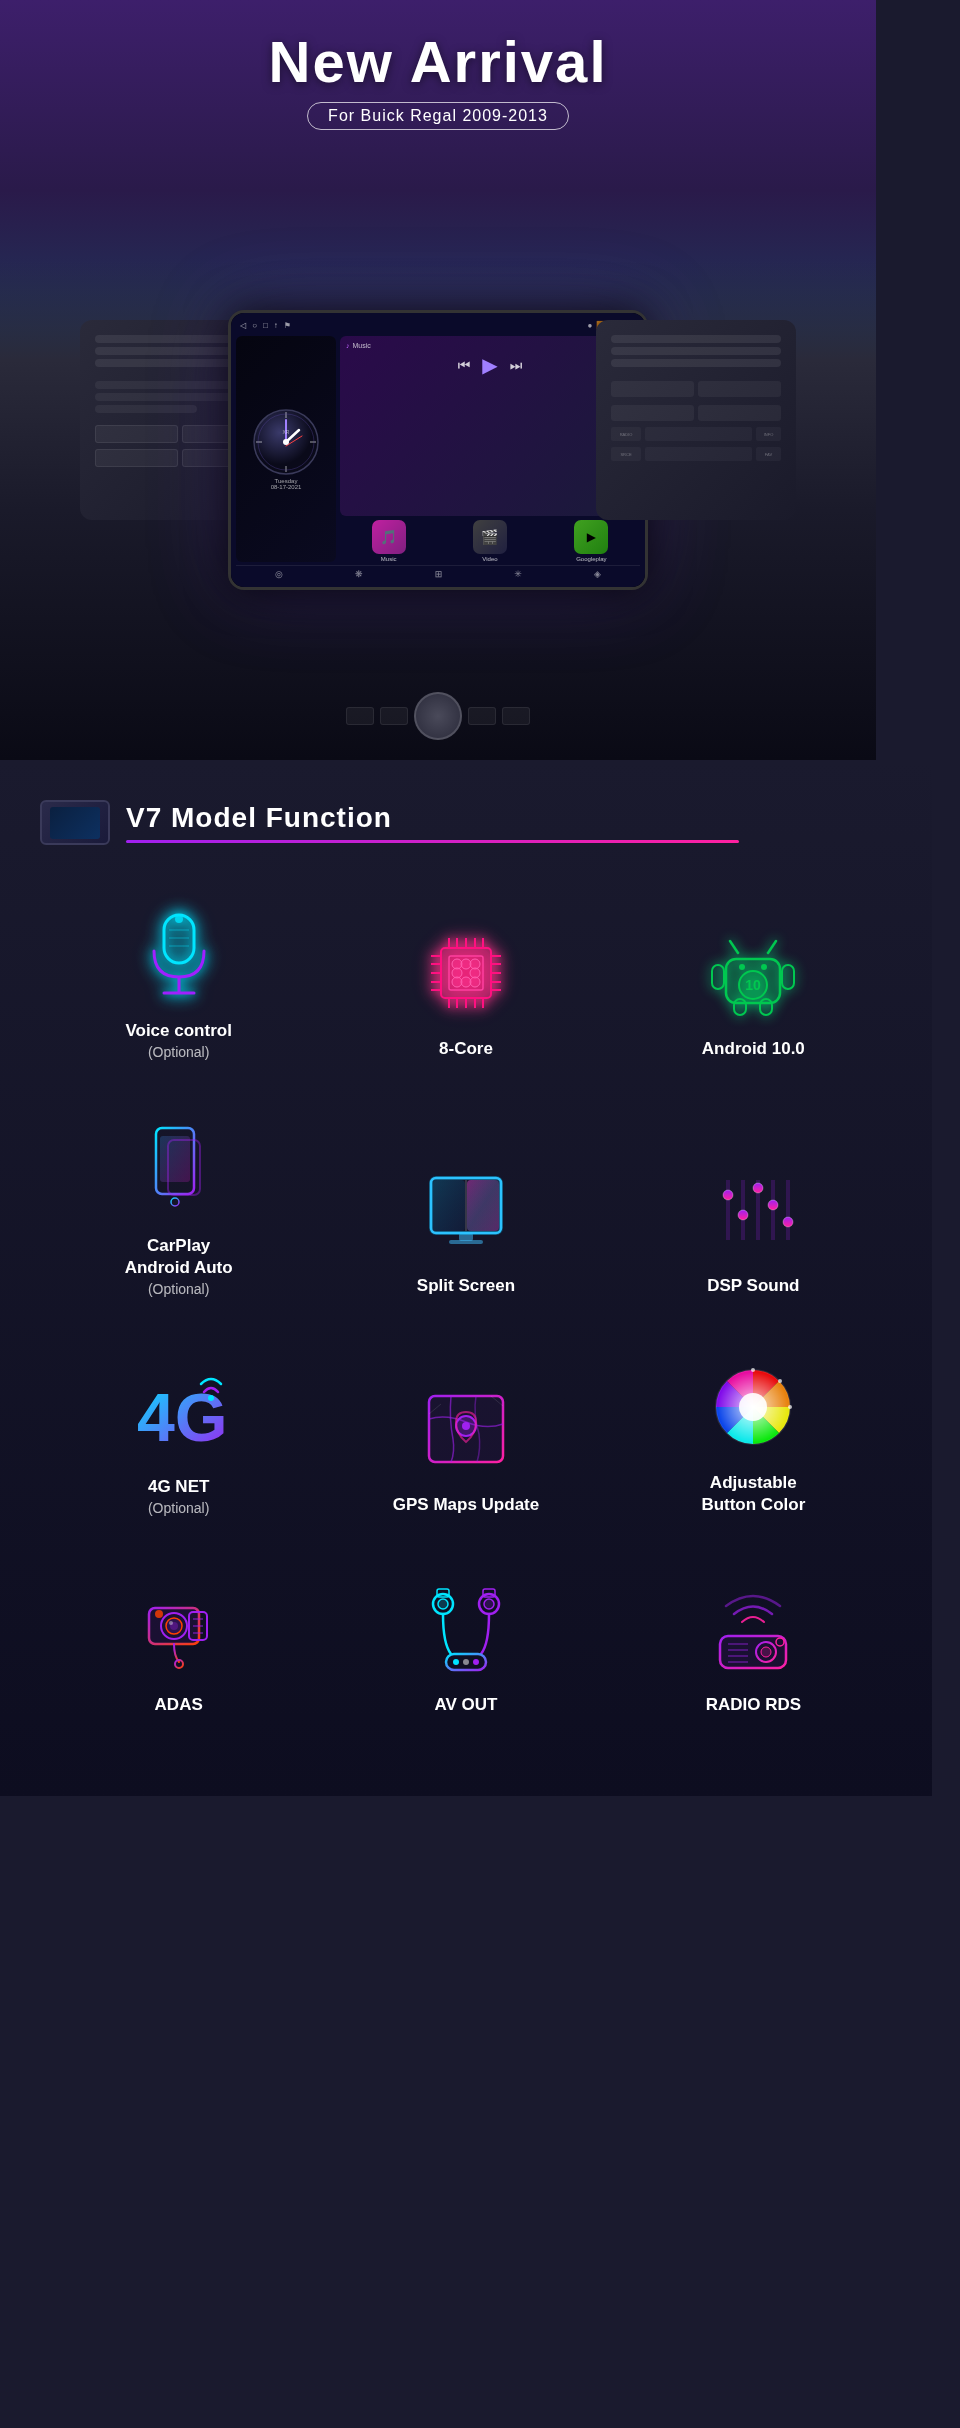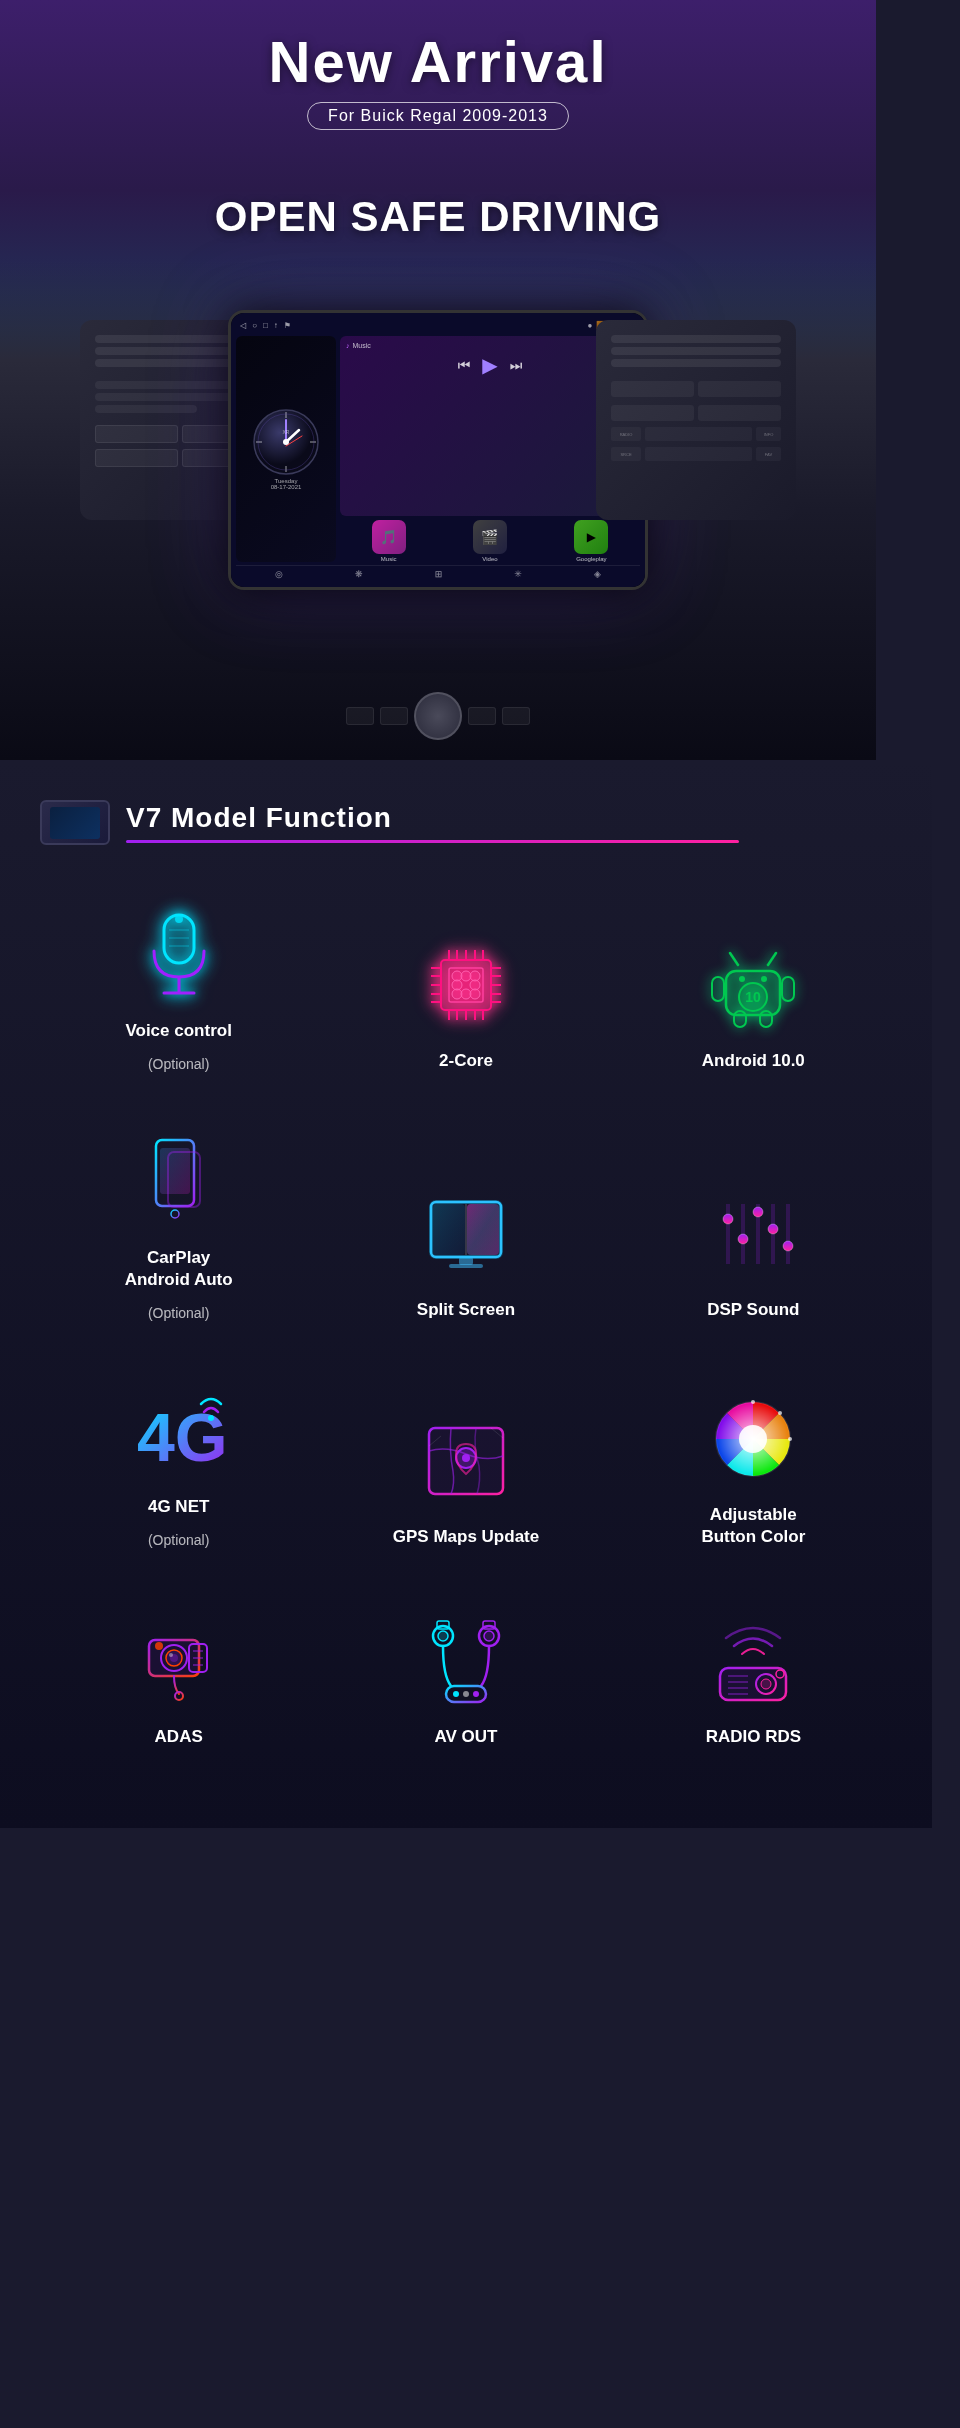--- a/index.html
+++ b/index.html
@@ -212,39 +212,38 @@
     .feature-name {
       font-size: 17px;
       font-weight: 600;
       color: white;
       line-height: 1.3;
     }
 
     .feature-sub {
       font-size: 14px;
       color: rgba(255,255,255,0.7);
-      margin-top: 14px;
+      margin-top: 2px;
     }
     .glow-cyan { filter: drop-shadow(0 0 8px #00e5ff) drop-shadow(0 0 4px #00bcd4); }
     .glow-green { filter: drop-shadow(0 0 6px #00ff88); }
     .glow-pink { filter: drop-shadow(0 0 8px #ff2080) drop-shadow(0 0 4px #ff4090); }
   </style>
 </head>
 <body>
 
 <div class="hero-section">
   <div class="hero-bg"></div>
   <div class="hero-road"></div>
 
   <div class="hero-content">
     <div class="new-arrival-title">New Arrival</div>
     <div class="subtitle-badge">For Buick Regal 2009-2013</div>
     <div class="ai-title">
       <br>
-      <span>OPEN SAFE DRIVING</span>
     </div>
   </div>
 
   <div class="car-dashboard">
     <div class="car-interior">
 
       <div class="dash-left">
         <div style="padding:15px; display:flex; flex-direction:column; gap:4px;">
           <div style="width:100%;height:8px;background:rgba(255,255,255,0.08);border-radius:4px;"></div>
           <div style="width:100%;height:8px;background:rgba(255,255,255,0.08);border-radius:4px;"></div>
@@ -468,21 +467,21 @@
           <line x1="20" y1="54" x2="10" y2="54" stroke="#ff1080" stroke-width="2"></line>
           <line x1="20" y1="62" x2="10" y2="62" stroke="#ff1080" stroke-width="2"></line>
 
           <line x1="70" y1="28" x2="80" y2="28" stroke="#ff1080" stroke-width="2"></line>
           <line x1="70" y1="36" x2="80" y2="36" stroke="#ff1080" stroke-width="2"></line>
           <line x1="70" y1="45" x2="80" y2="45" stroke="#ff1080" stroke-width="2"></line>
           <line x1="70" y1="54" x2="80" y2="54" stroke="#ff1080" stroke-width="2"></line>
           <line x1="70" y1="62" x2="80" y2="62" stroke="#ff1080" stroke-width="2"></line>
         </svg>
       </div>
-      <div class="feature-name">2-Core</div>
+      <div class="feature-name">8-Core</div>
     </div>
 
     <div class="feature-item">
       <div class="feature-icon-area">
         <svg width="90" height="100" viewBox="0 0 90 100" class="glow-green">
 
           <rect x="18" y="36" width="54" height="44" rx="10" fill="rgba(0,200,80,0.1)" stroke="#00c850" stroke-width="2.5"></rect>
 
           <line x1="30" y1="30" x2="22" y2="18" stroke="#00c850" stroke-width="2.5" stroke-linecap="round"></line>
           <line x1="60" y1="30" x2="68" y2="18" stroke="#00c850" stroke-width="2.5" stroke-linecap="round"></line>

